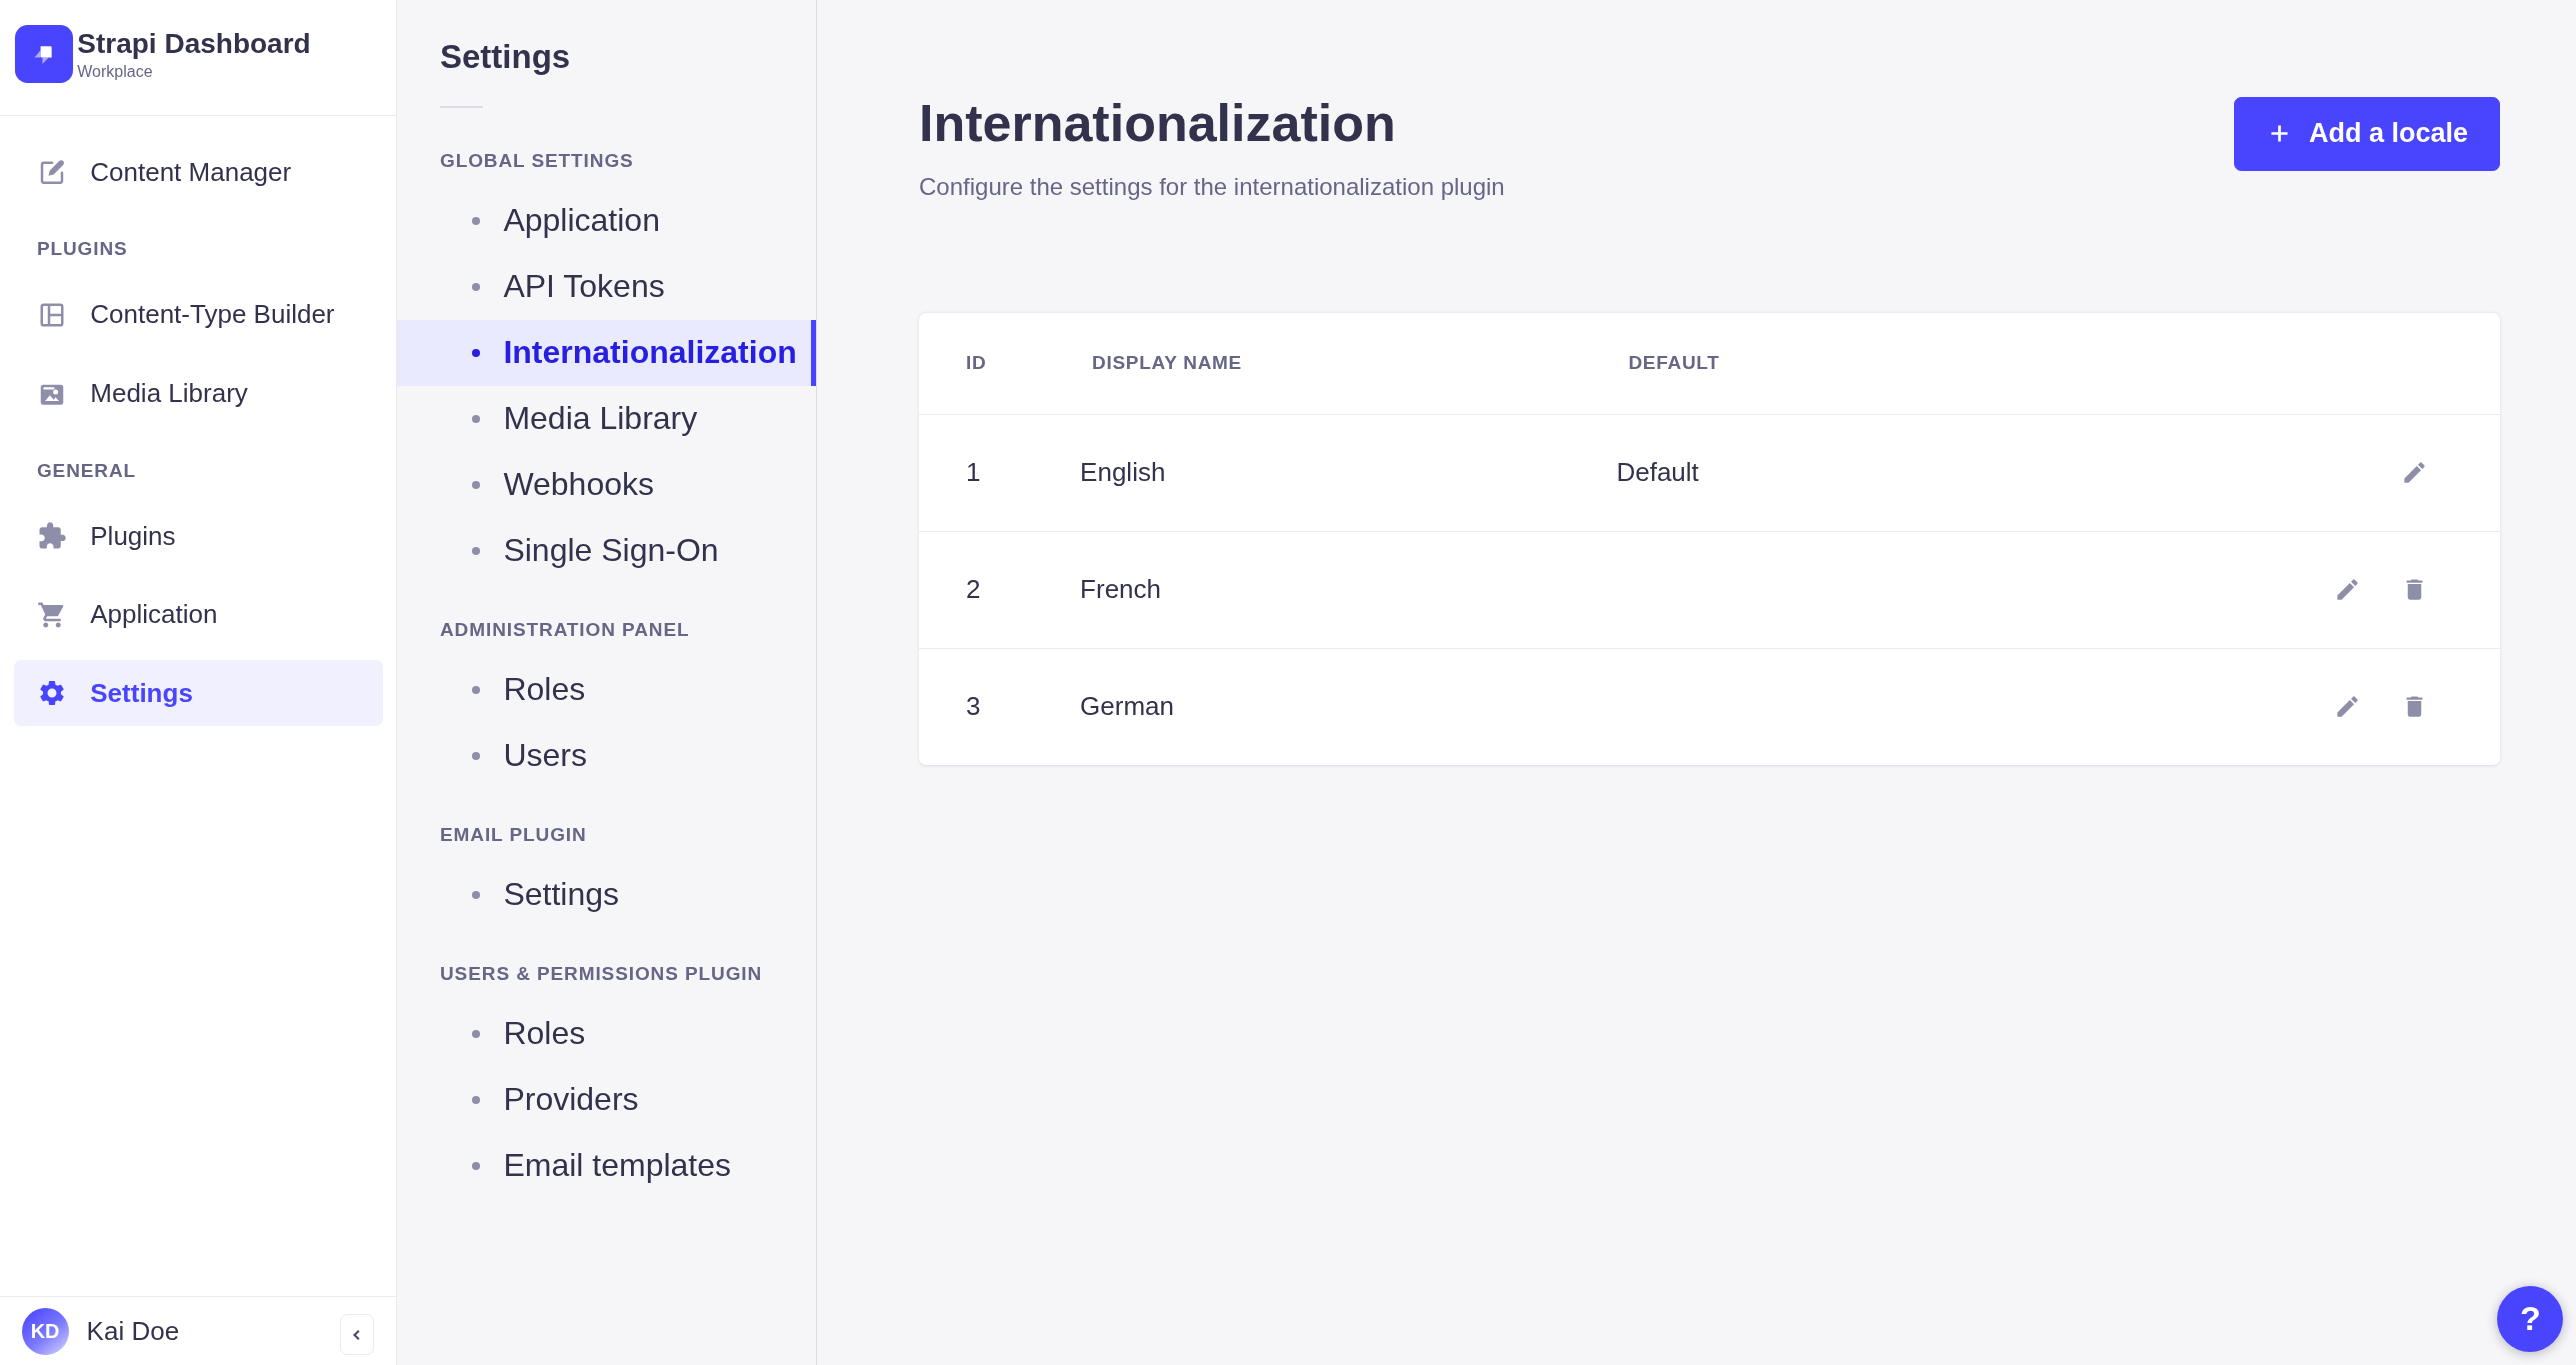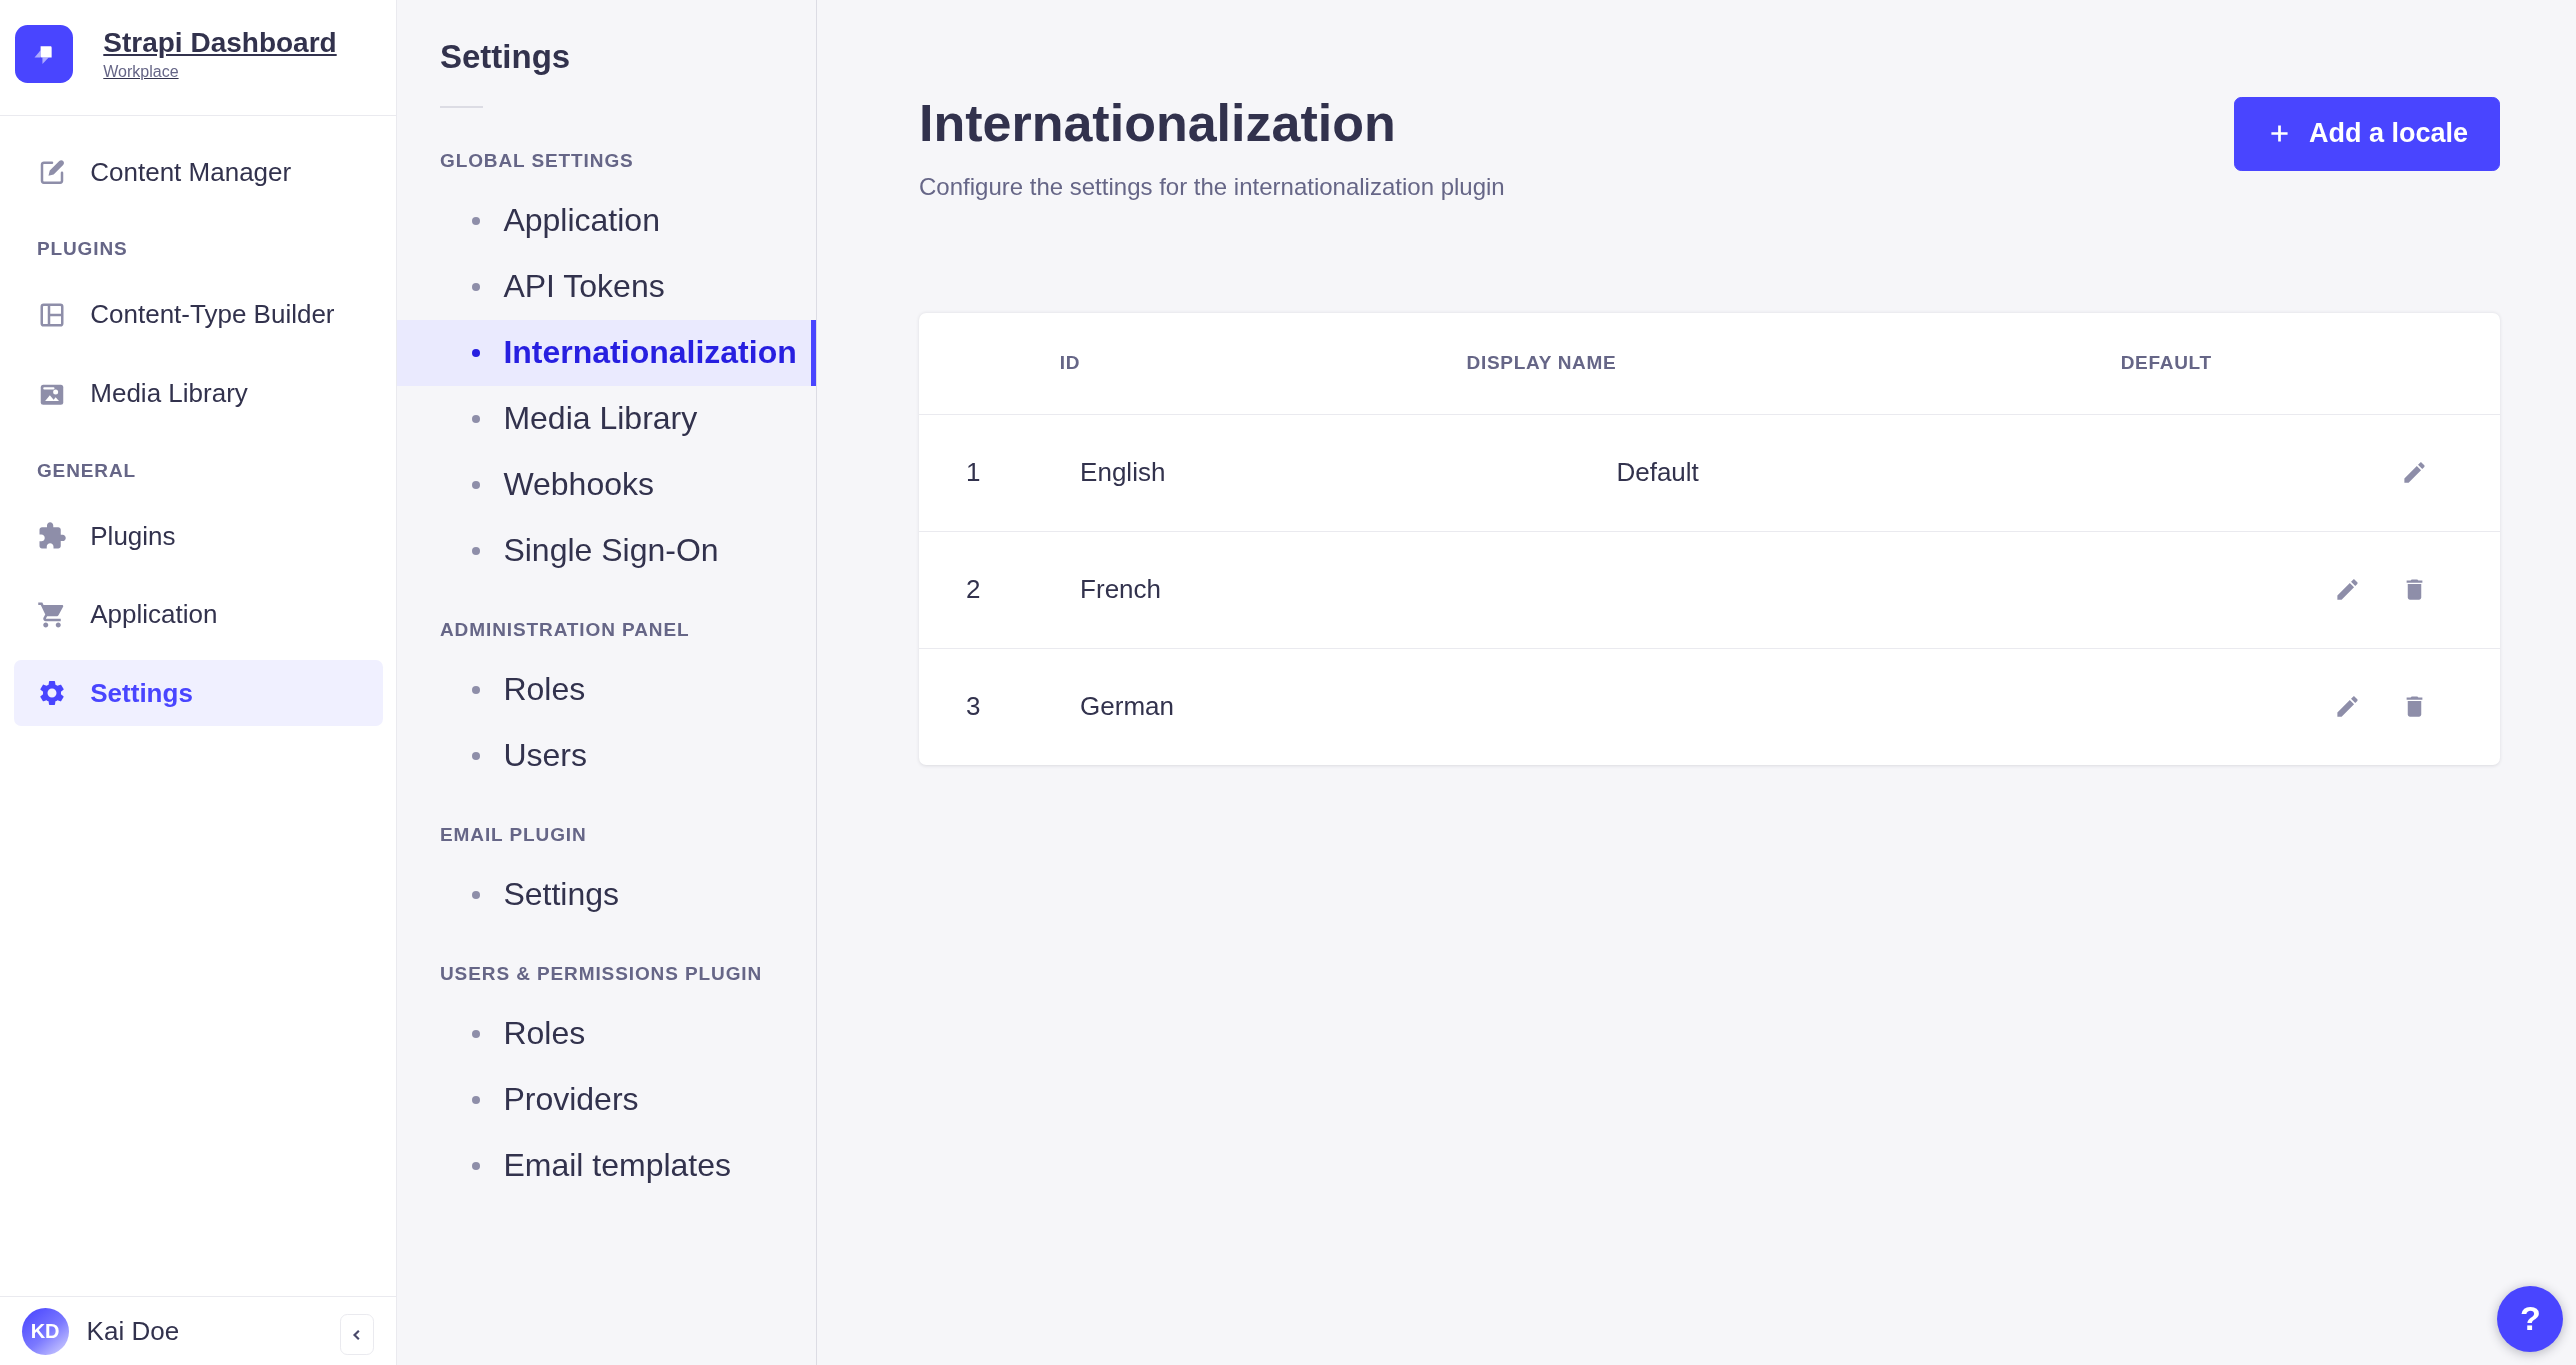--- a/index.html
+++ b/index.html
@@ -9,21 +9,21 @@
     background:#F6F6F9; color:#32324D;
     font-family:"Liberation Sans", sans-serif;
   }
 
   
   .main-sidebar {
     width:397px; min-width:397px; height:100%;
     background:#FFFFFF; border-right:0.9px solid #EAEAEF;
     display:flex; flex-direction:column; justify-content:space-between;
   }
-  .brand { display:flex; align-items:center; gap:30px; padding:25px 18px 32px 15.3px; border-bottom:0.9px solid #EAEAEF;text-decoration:underline; }
+  .brand { display:flex; align-items:flex-end; gap:4px; padding:25px 18px 32px 15.3px; border-bottom:0.9px solid #EAEAEF; }
   .brand-logo {
     width:58px; height:58px; border-radius:12.6px; background:#4945FF;
     display:flex; align-items:center; justify-content:center; cursor:pointer; flex:none;
   }
   .brand-title { font-size:28px; font-weight:700; line-height:1.3; color:#32324D; }
   .brand-sub { font-size:16px; color:#666687; line-height:1.3; }
 
   .nav { padding:23.4px 13.5px 0; }
   .nav-label { font-size:19px; font-weight:700; color:#666687; letter-spacing:0.9px; margin:33px 0 21.6px 23.4px; }
   .nav-item {
@@ -67,21 +67,21 @@
   .add-btn {
     display:flex; align-items:center; gap:16px; margin-top:3.6px;
     background:#4945FF; border:0.9px solid #4945FF; color:#fff;
     font-size:27px; font-weight:700; font-family:inherit;
     padding:16px 31px; height:74px; border-radius:7.2px; cursor:pointer; flex:none;
   }
   .add-btn svg { width:27px; height:27px; }
 
   .card { margin-top:111px; background:#fff; border-radius:7.2px; box-shadow:0 0.9px 3.6px rgba(33,33,52,.12); overflow:hidden; }
   table { width:100%; border-collapse:collapse; table-layout:fixed; }
-  thead th { height:101px; text-align:right; vertical-align:middle; font-size:19px; font-weight:700; color:#666687; letter-spacing:0.7px; padding:0; }
+  thead th { height:101px; text-align:left; vertical-align:middle; font-size:19px; font-weight:700; color:#666687; letter-spacing:0.7px; padding:12px; }
   th:first-child, td:first-child { padding-left:47px; }
   tbody td { height:117px; vertical-align:middle; font-size:26px; color:#32324D; border-top:0.9px solid #EAEAEF; padding:0; }
   .actions { display:flex; align-items:center; justify-content:flex-end; gap:40px; padding-right:72px; }
   .icon-btn { background:none; border:none; cursor:pointer; padding:0; display:flex; }
   .icon-btn svg { width:27px; height:27px; }
 
   .help-btn {
     position:absolute; right:12.6px; bottom:14.4px; width:66px; height:66px; border-radius:50%;
     background:#4945FF; border:none; color:#fff; font-size:34px; font-weight:700; font-family:inherit;
     display:flex; align-items:center; justify-content:center; cursor:pointer;

